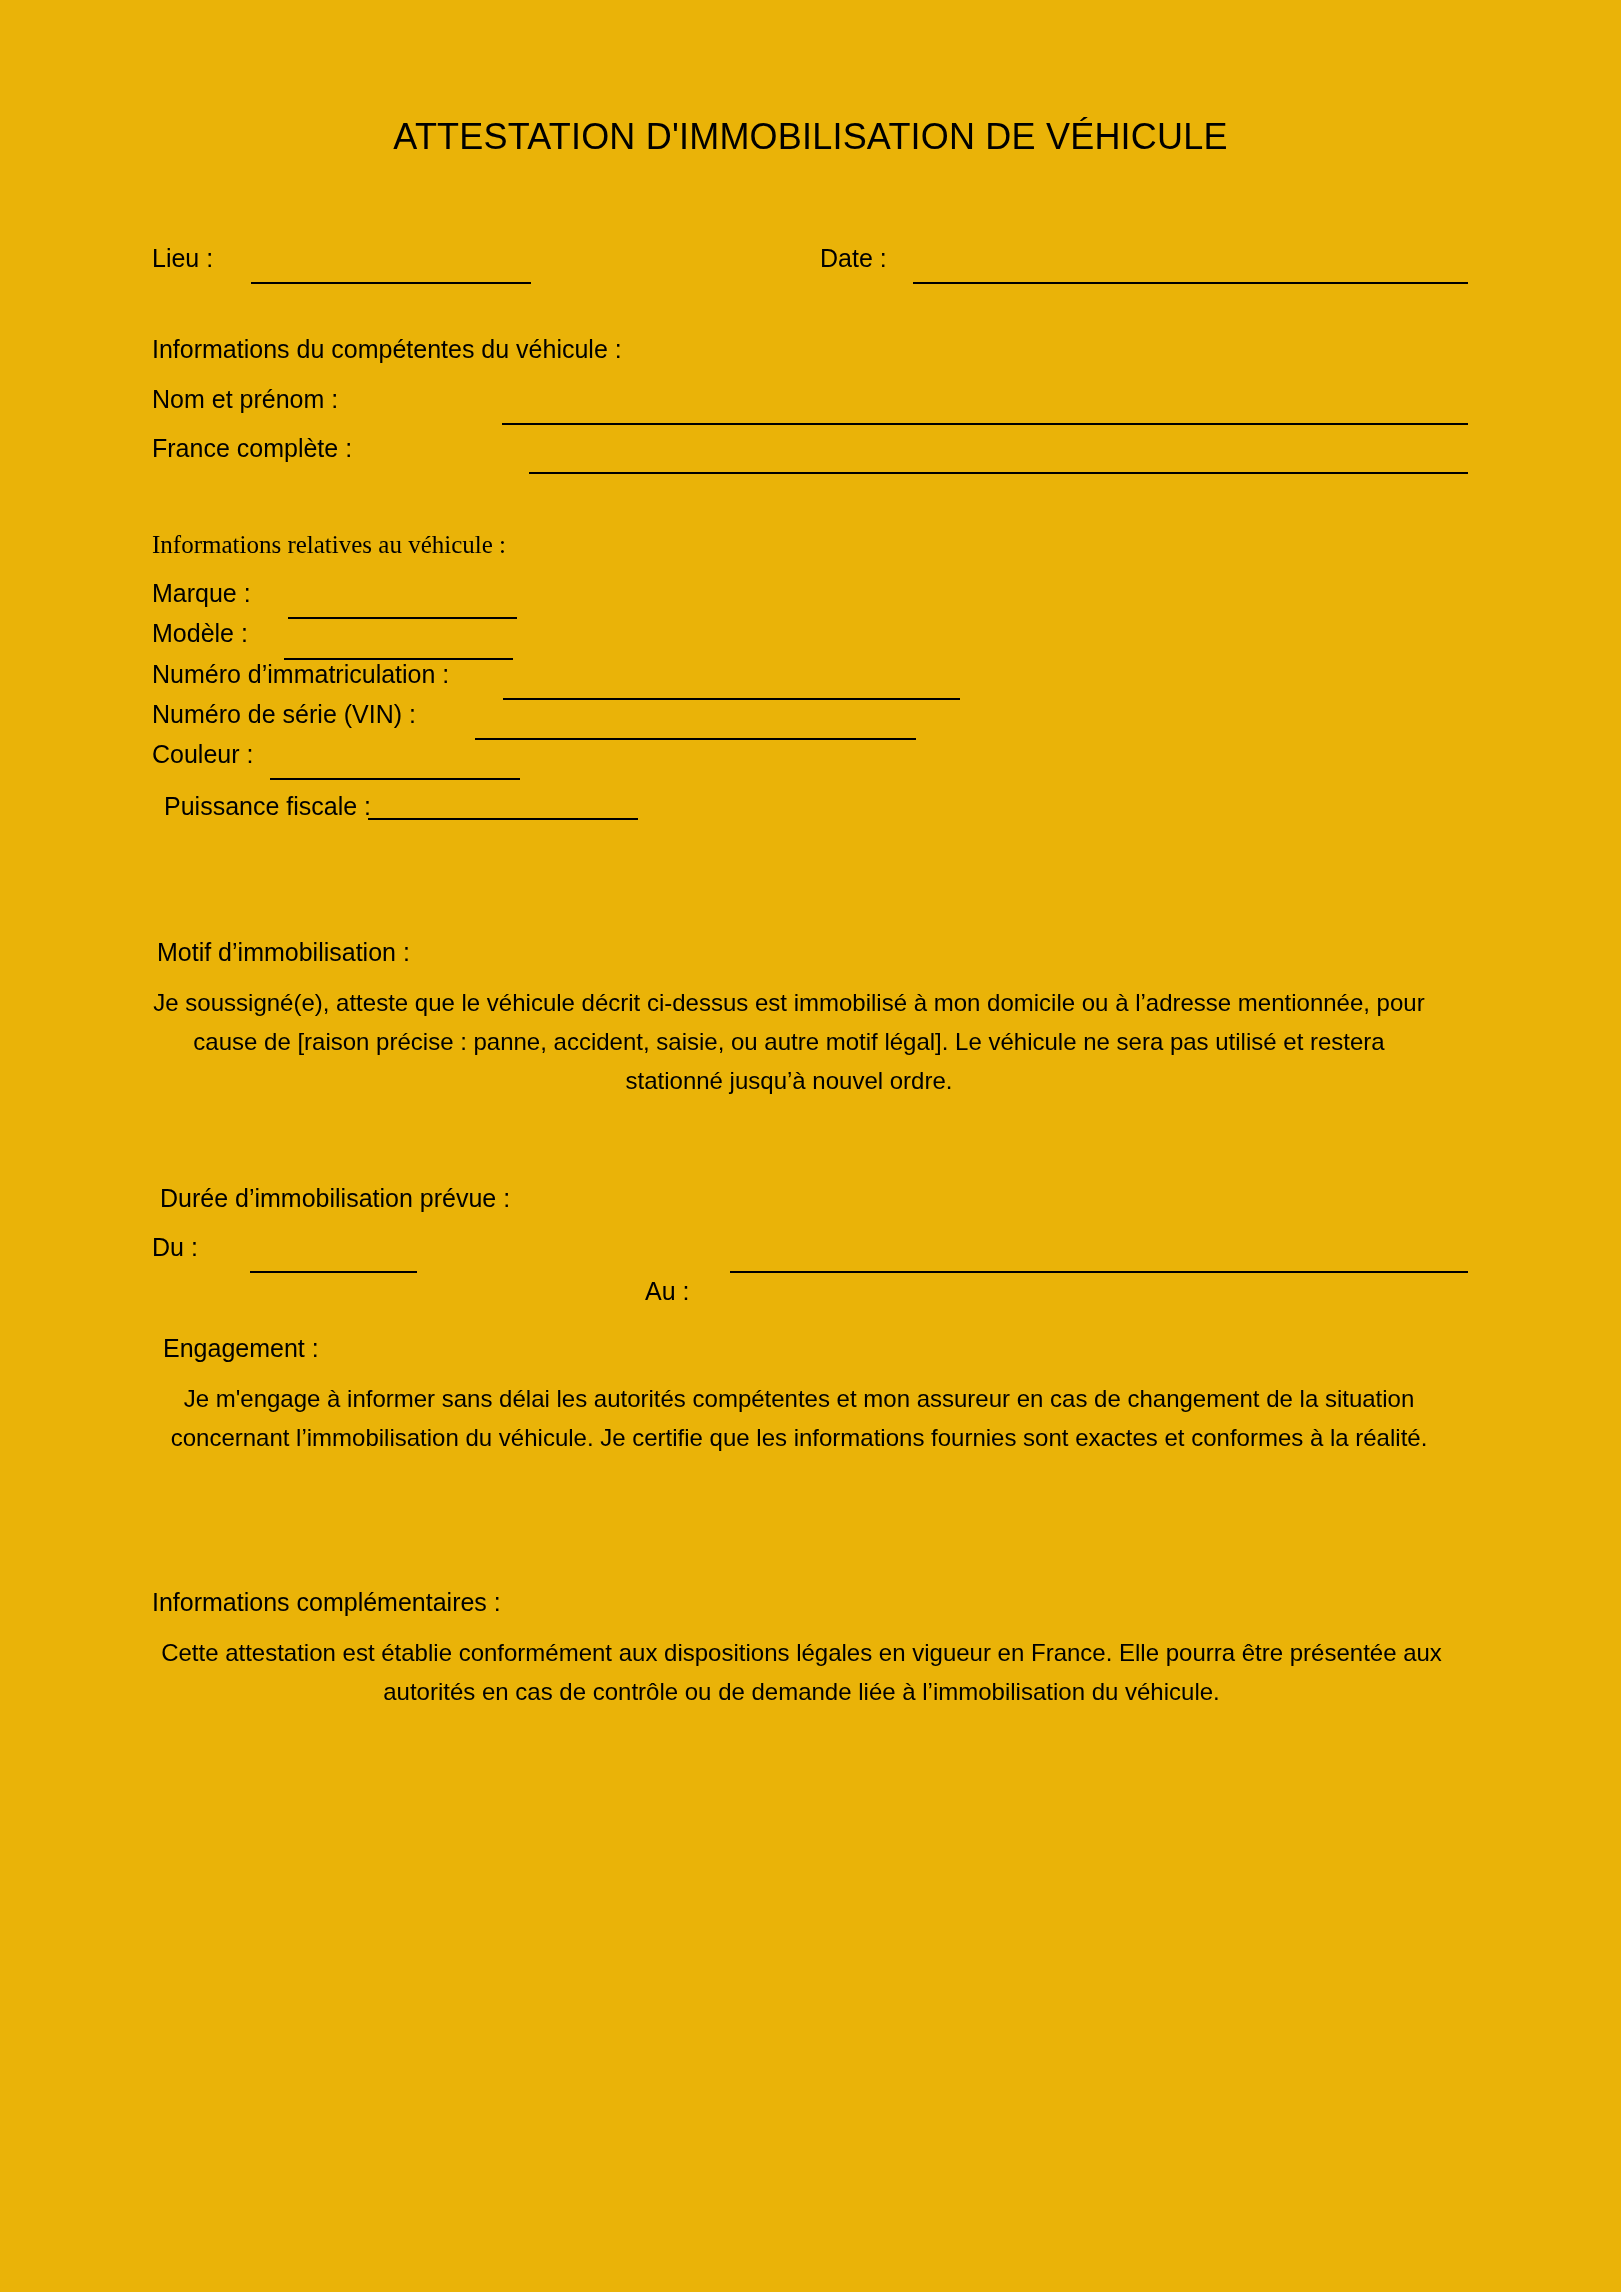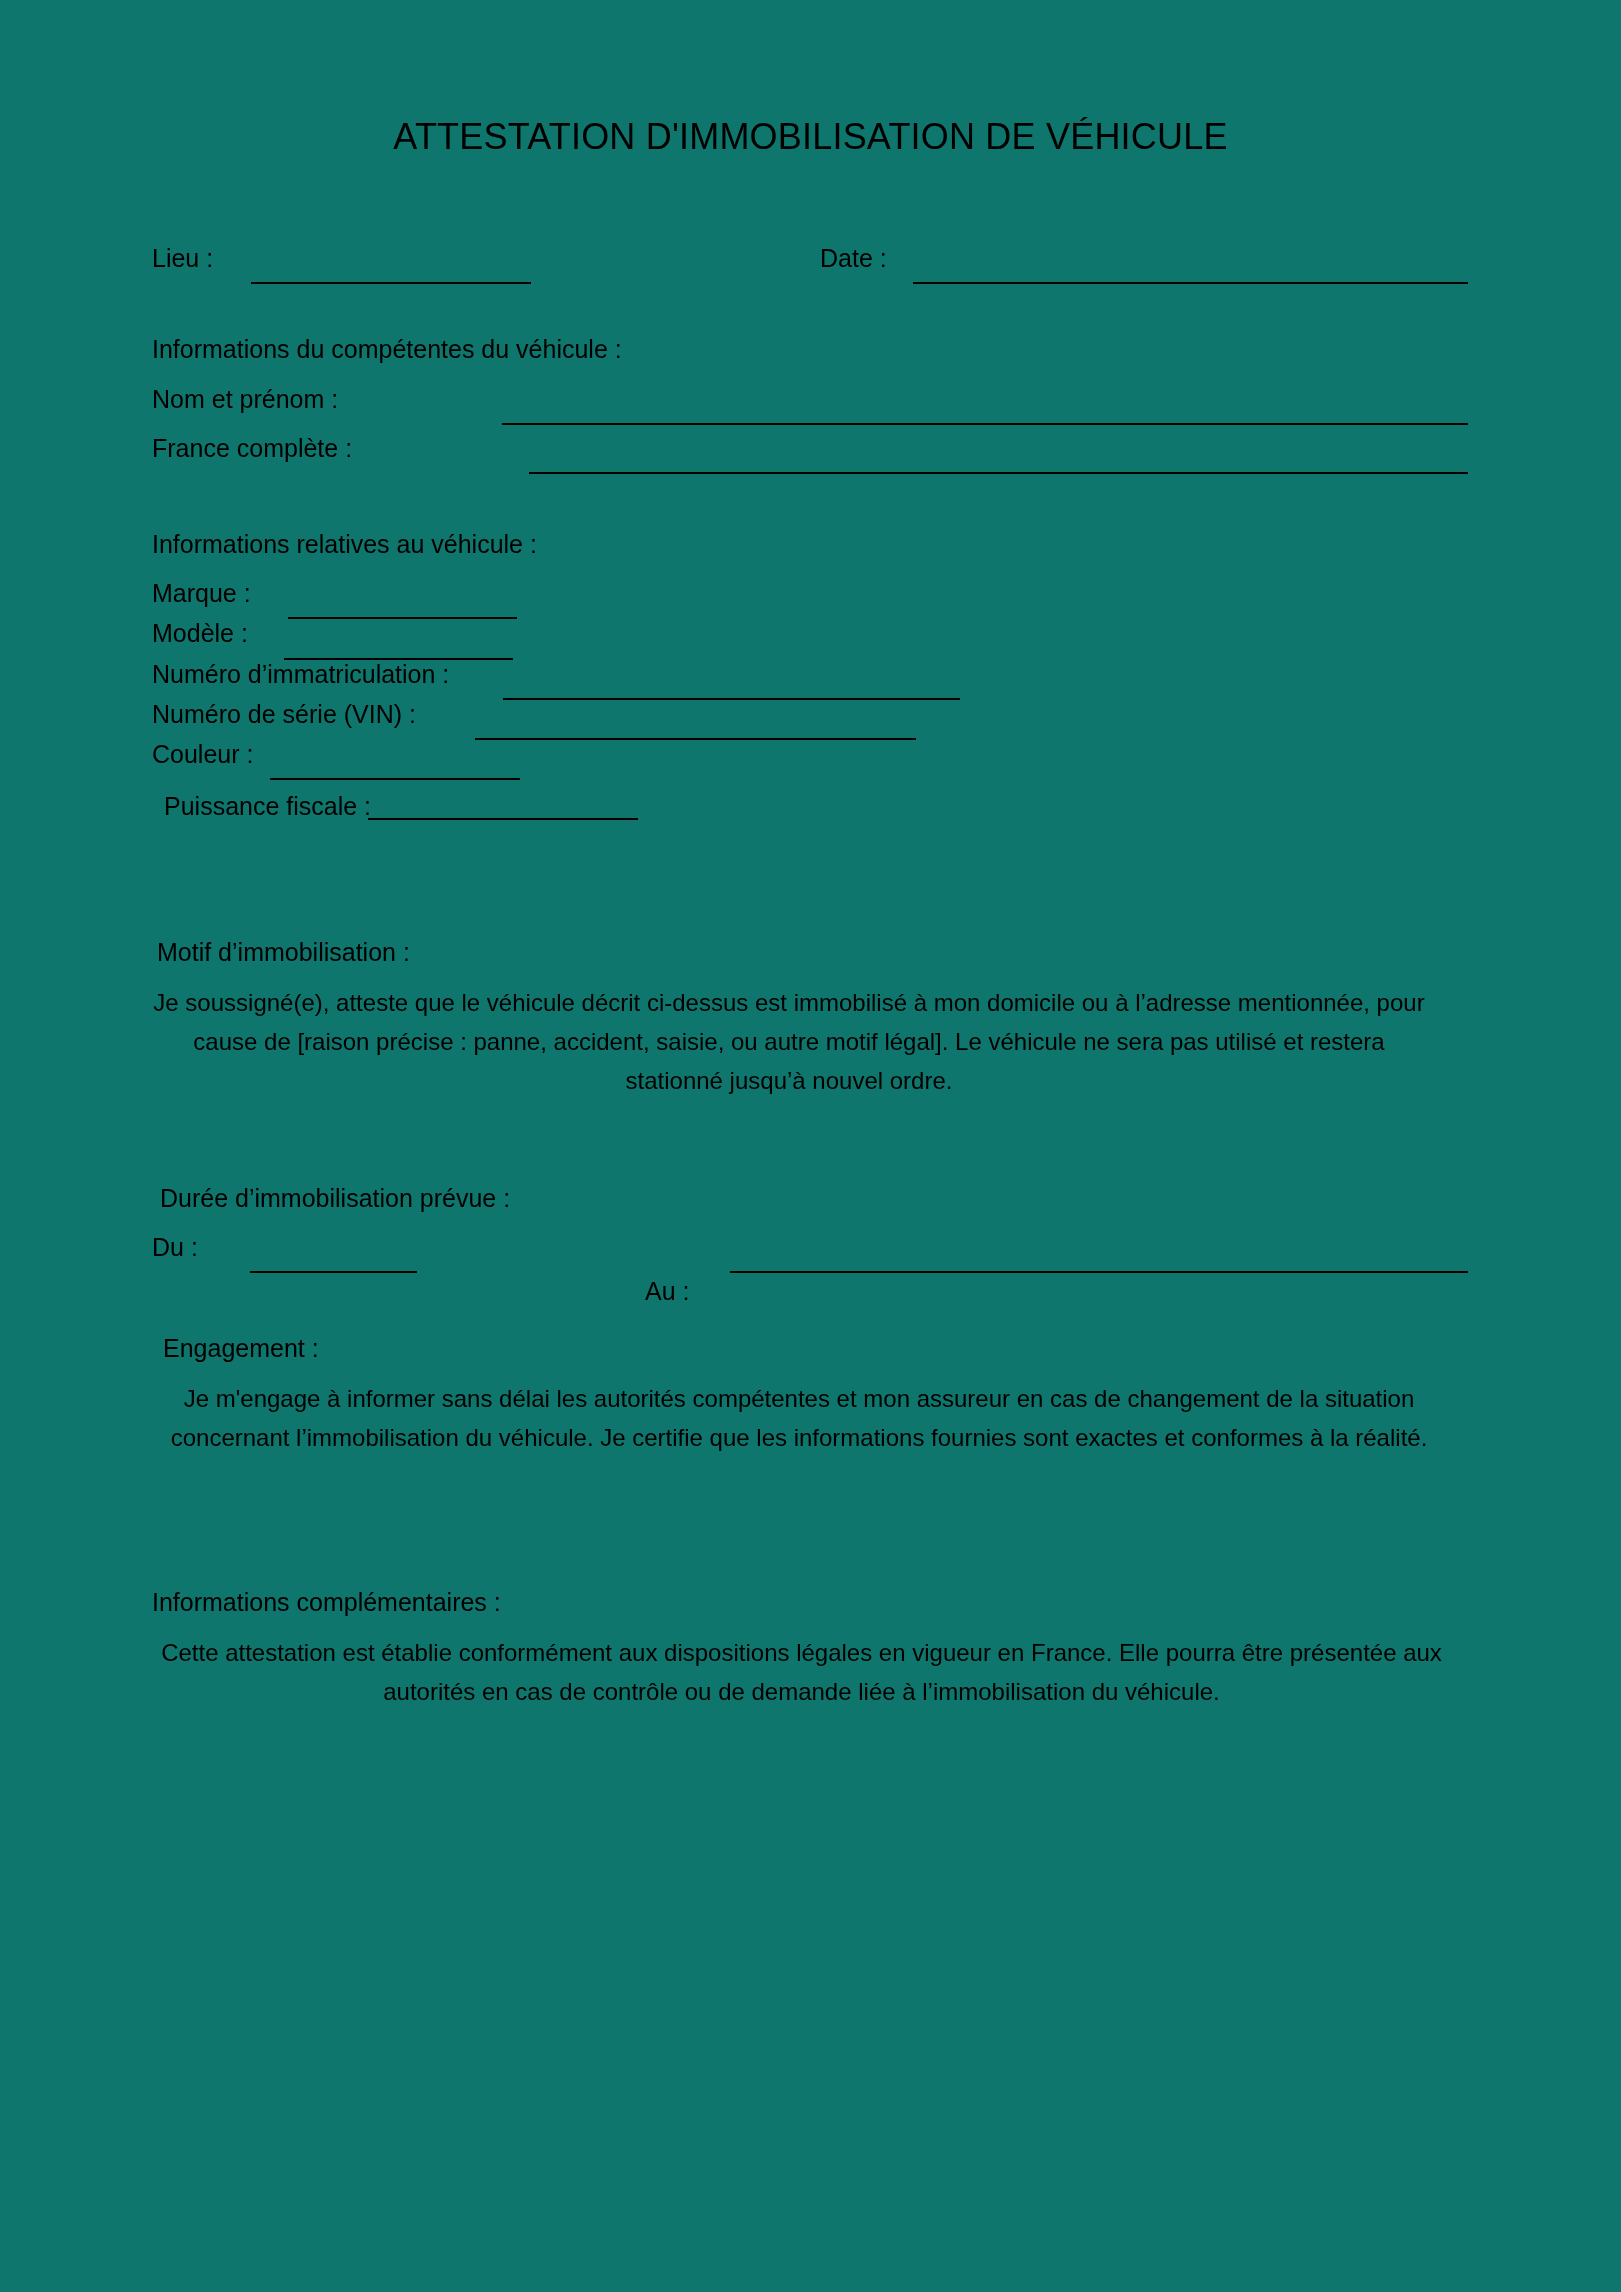--- a/index.html
+++ b/index.html
@@ -12,21 +12,21 @@
   body {
     font-family: "Liberation Sans", sans-serif;
     color: #000000;
   }
 
   .page {
     position: relative;
     width: 1621px;
     height: 2293px;
     margin: 0 auto;
-    background: #0f766e;
+    background: #eab308;
     overflow: hidden;
     box-sizing: border-box;
   }
 
   
   .doc-title {
     position: absolute;
     left: 0;
     top: 116px;
     width: 1621px;
@@ -76,21 +76,21 @@
   <div class="rule" style="left:913px; top:282px; width:555px;"></div>
 
   <div class="txt heading" style="left:152px; top:333px;">Informations du compétentes du véhicule :</div>
 
   <div class="txt" style="left:152px; top:383px;">Nom et prénom :</div>
   <div class="rule" style="left:502px; top:423px; width:966px;"></div>
 
   <div class="txt" style="left:152px; top:432px;">France complète :</div>
   <div class="rule" style="left:529px; top:472px; width:939px;"></div>
 
-  <div class="txt heading" style="left:152px; top:528px;">Informations relatives au véhicule :</div>
+  <div class="txt heading" style="left:152px; top:528px;font-family:Liberation Serif, serif;">Informations relatives au véhicule :</div>
 
   <div class="txt" style="left:152px; top:577px;">Marque :</div>
   <div class="rule" style="left:288px; top:617px; width:229px;"></div>
 
   <div class="txt" style="left:152px; top:617px;">Modèle :</div>
   <div class="rule" style="left:284px; top:658px; width:229px;"></div>
 
   <div class="txt" style="left:152px; top:658px;">Numéro d’immatriculation :</div>
   <div class="rule" style="left:503px; top:698px; width:457px;"></div>
 

